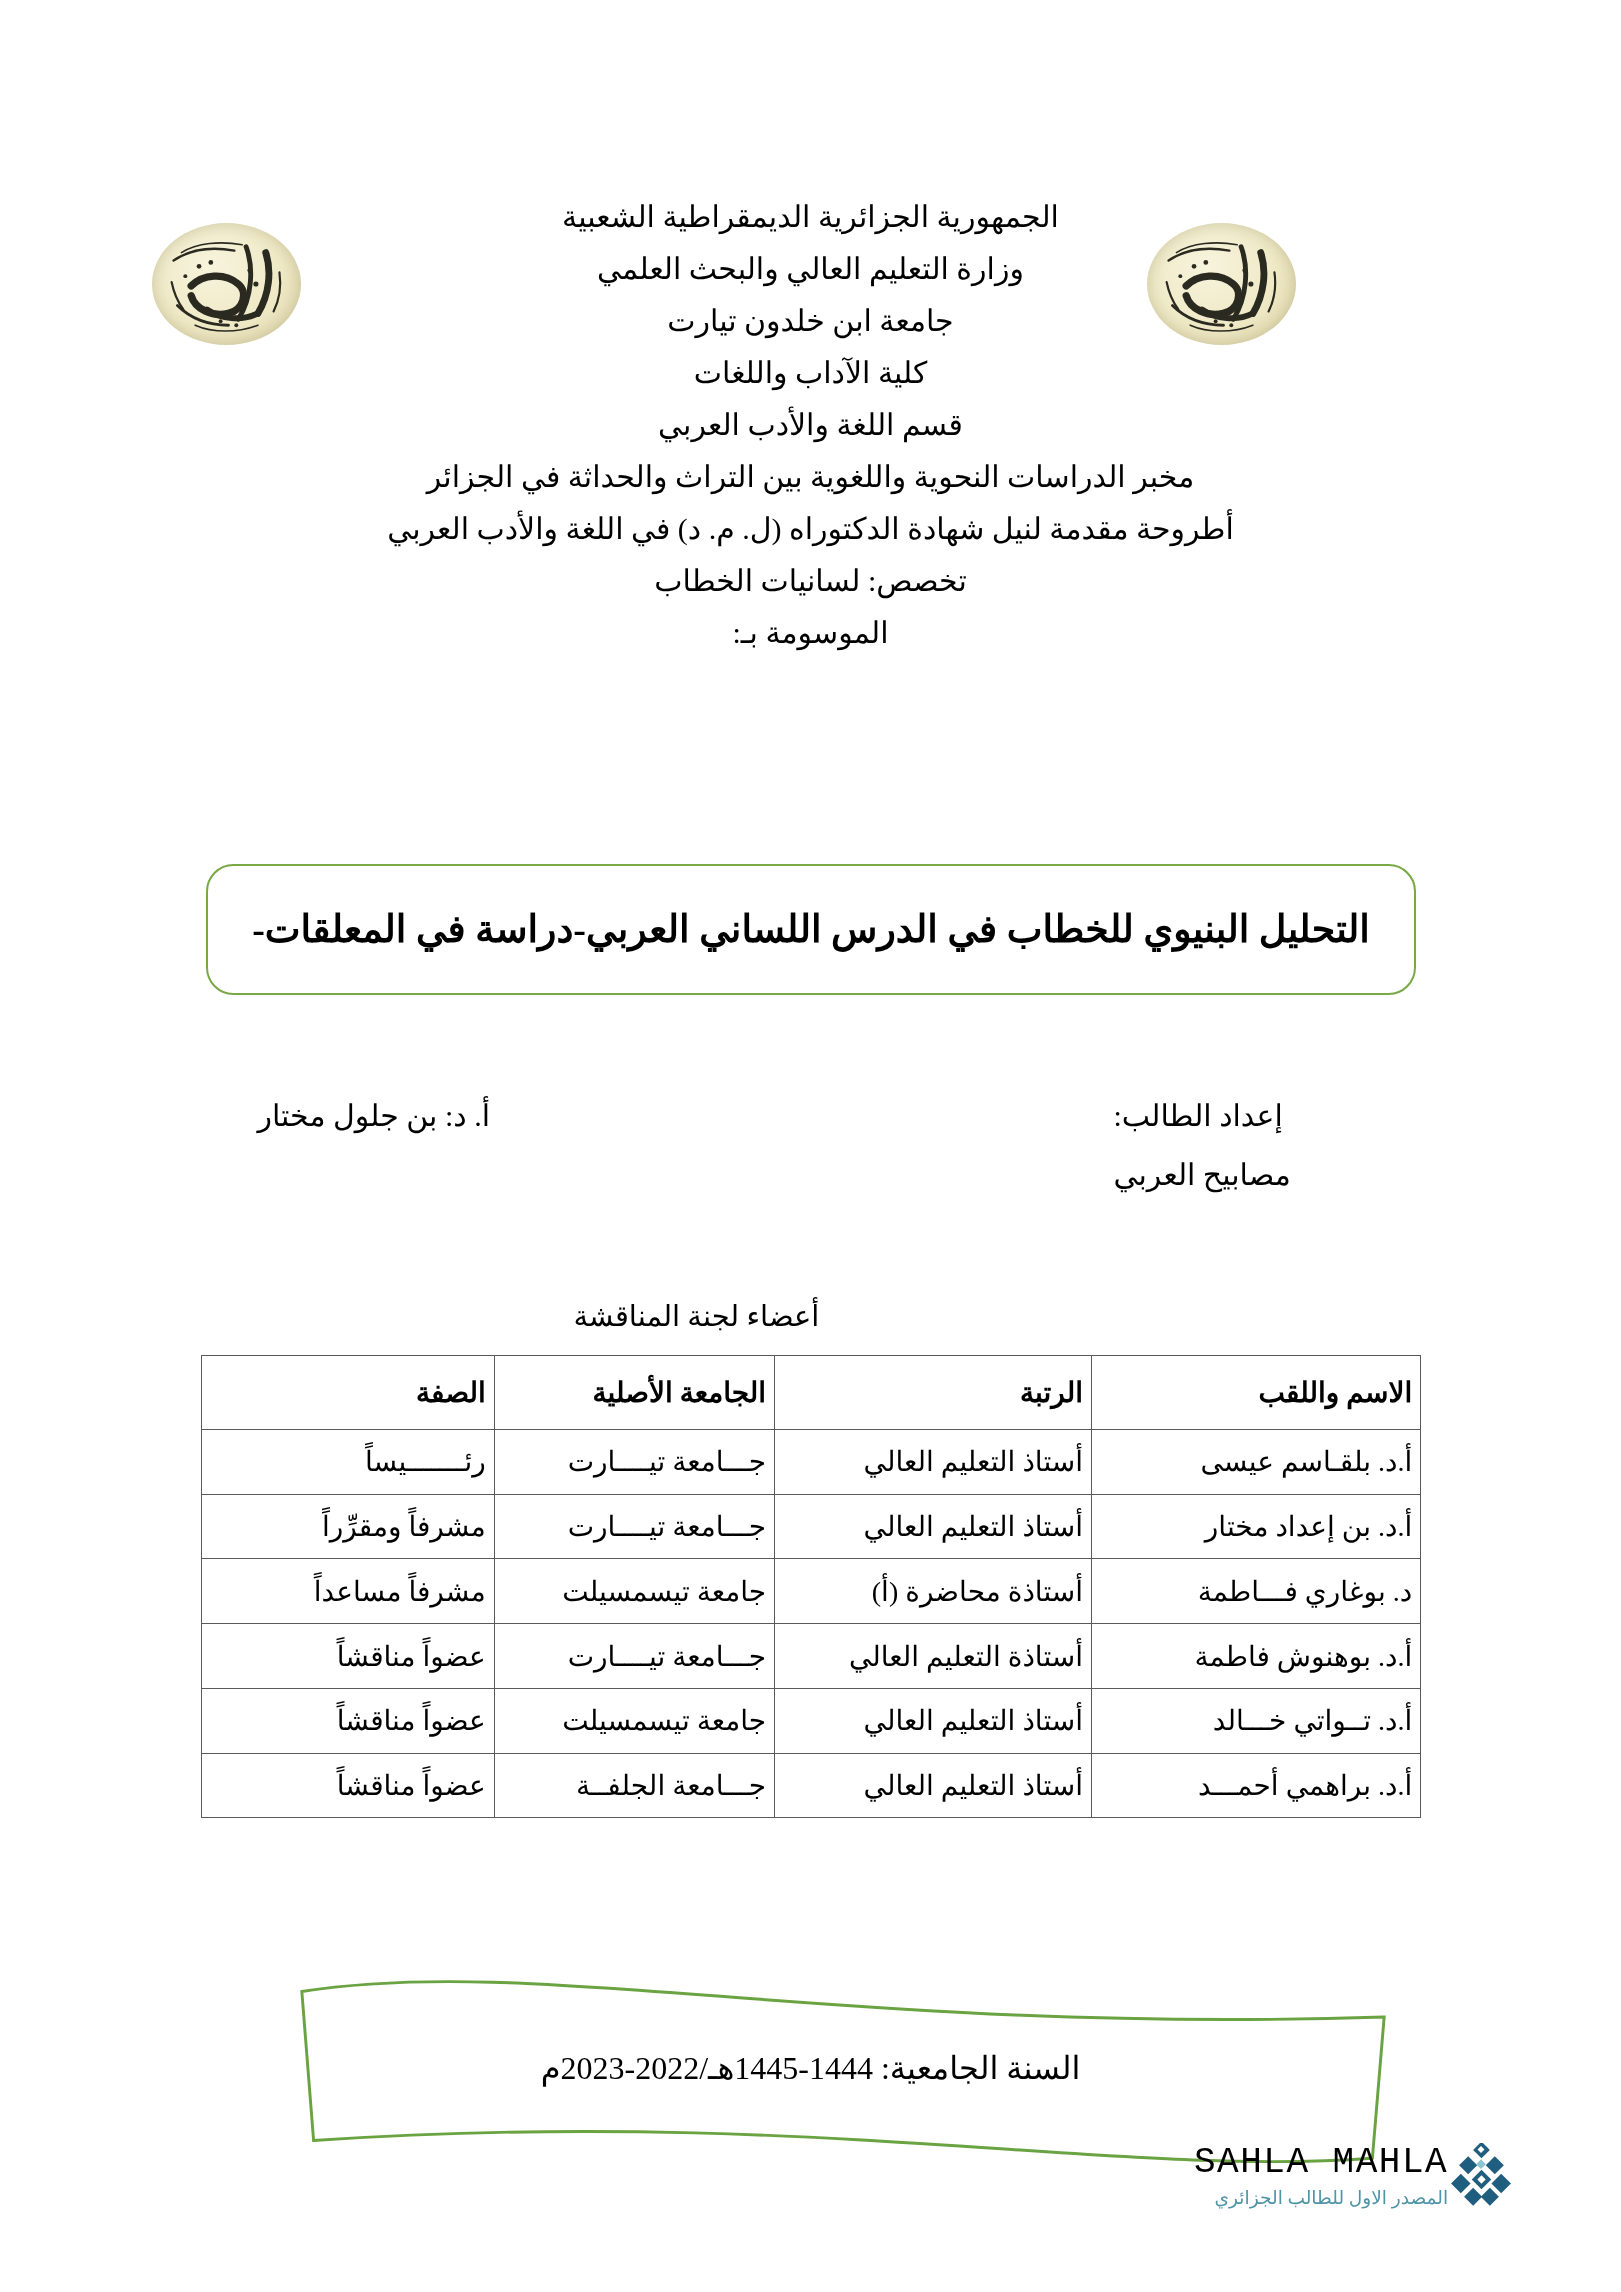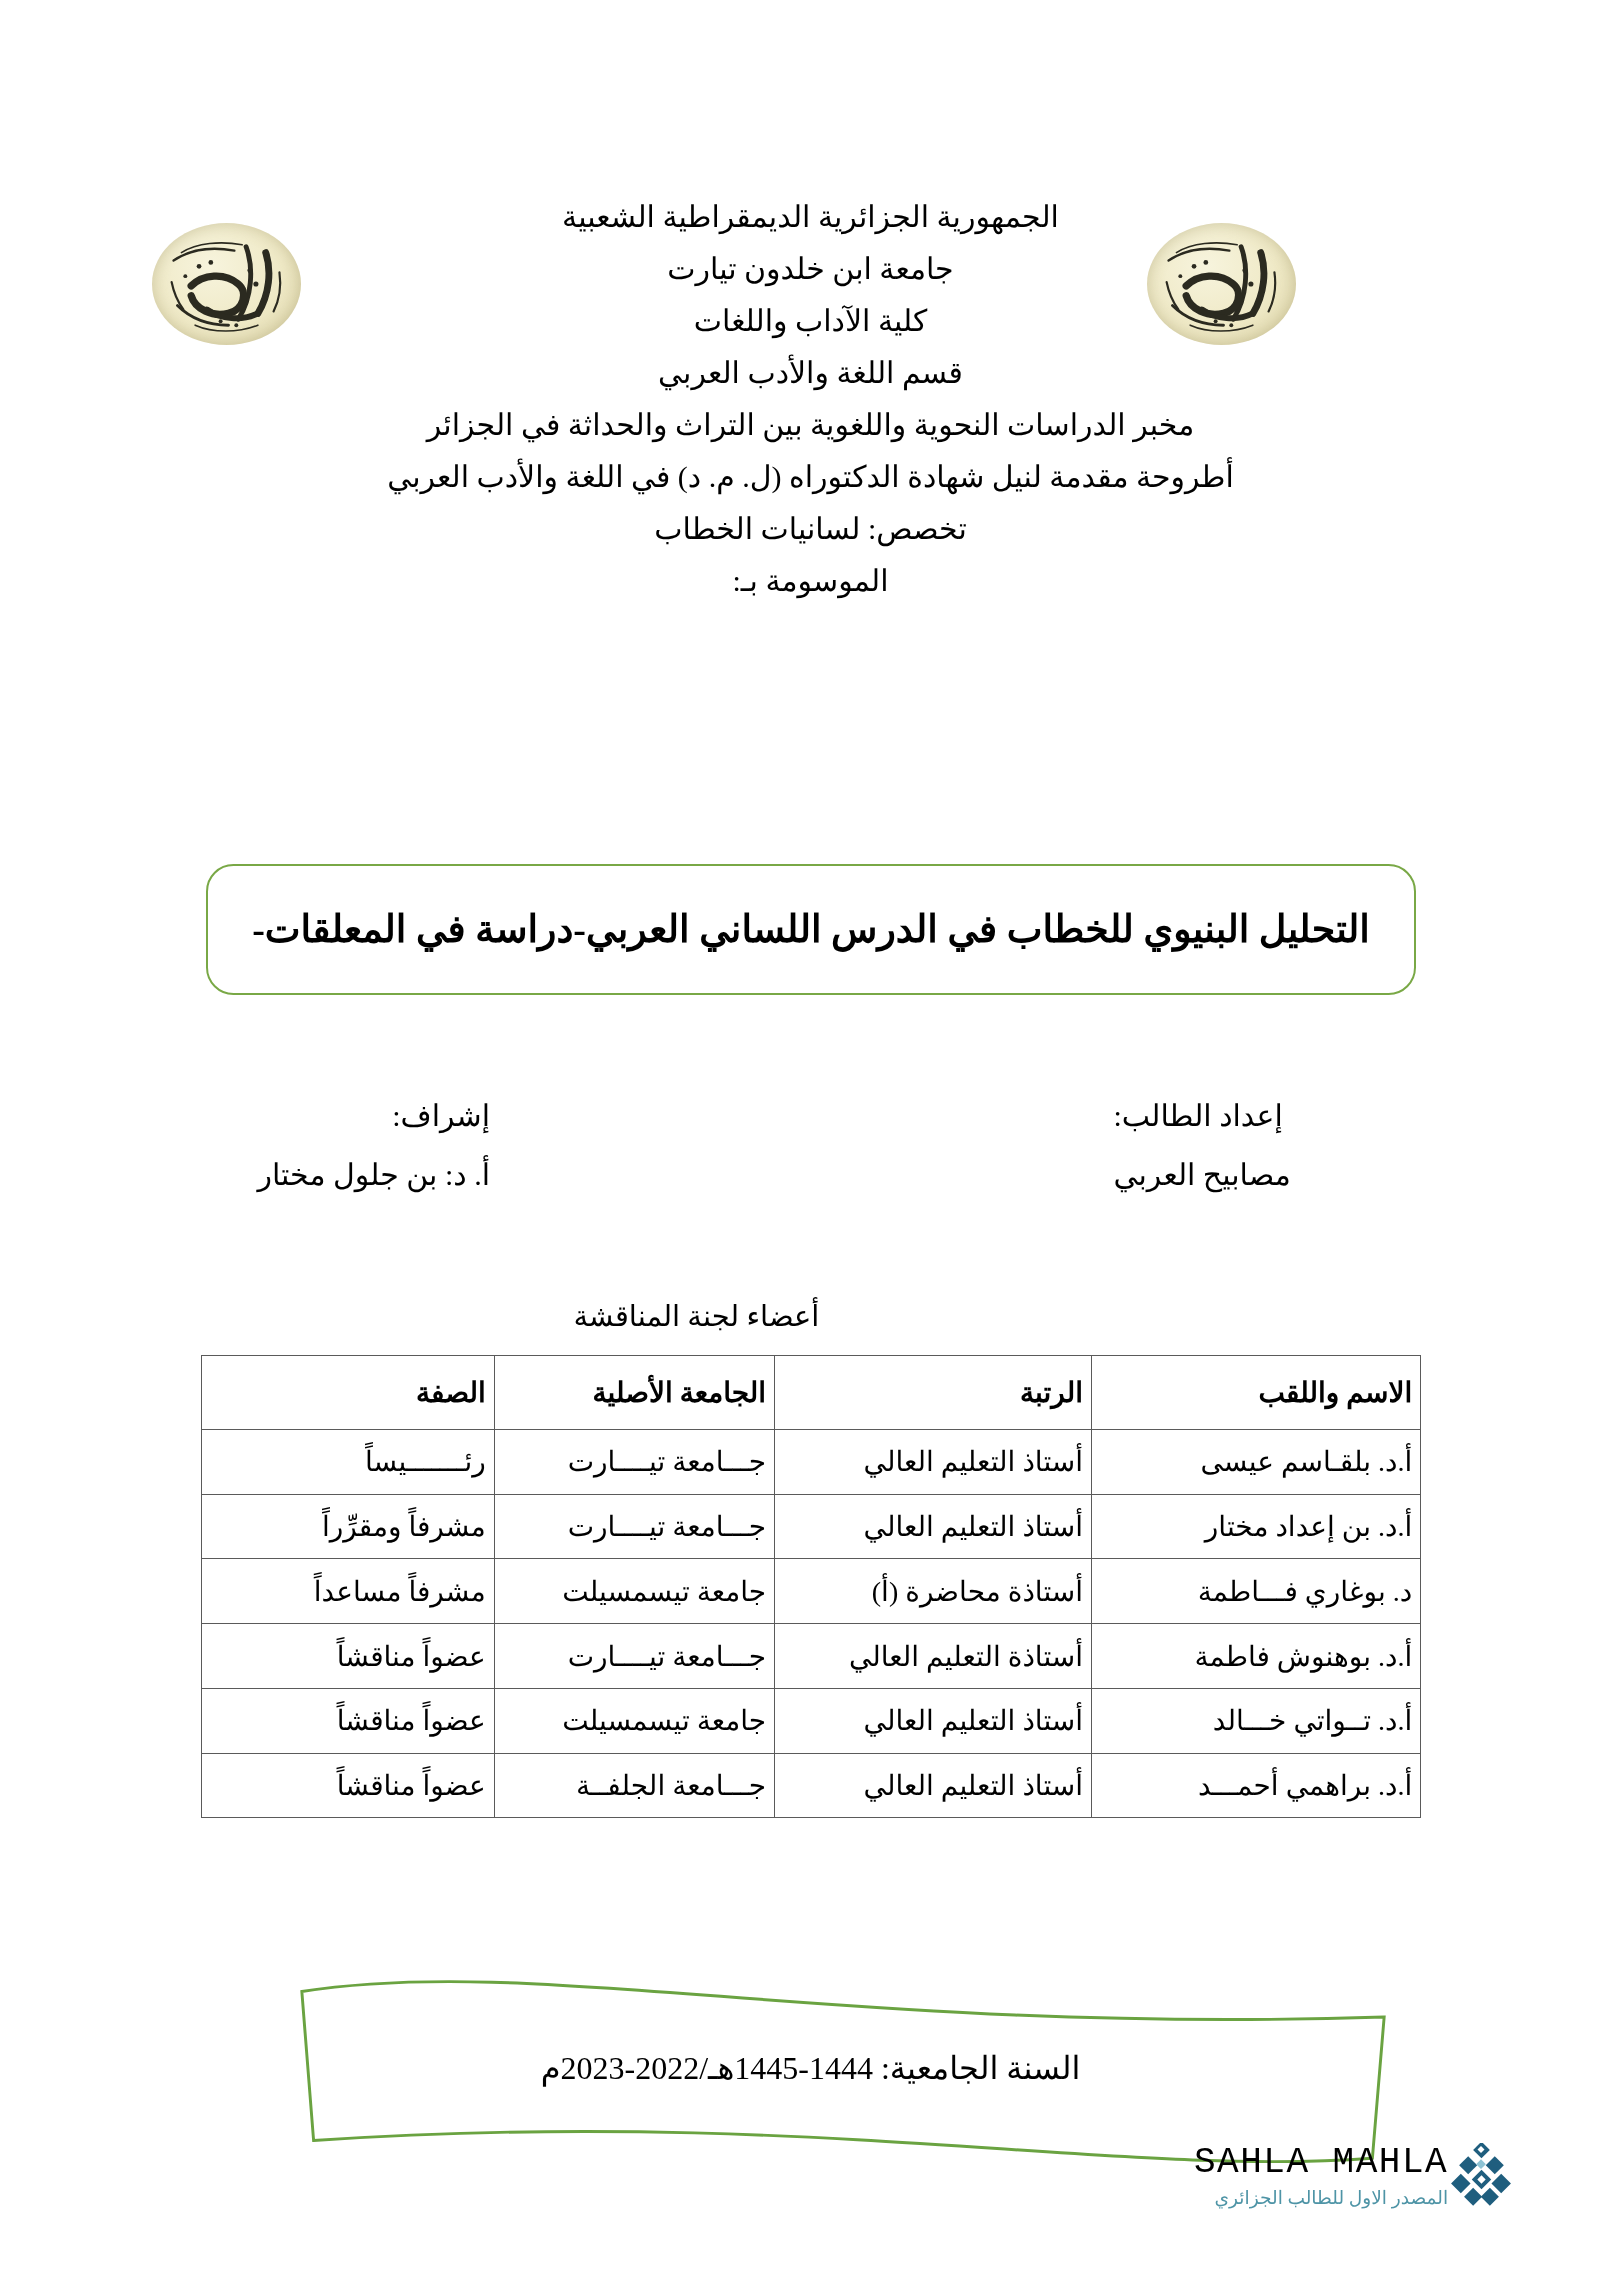--- a/index.html
+++ b/index.html
@@ -227,40 +227,40 @@
           <circle cx="106" cy="62" r="2.6"></circle>
         <circle cx="70" cy="100" r="2"></circle>
           <circle cx="86" cy="104" r="2"></circle>
         <circle cx="34" cy="54" r="2"></circle>
       </g>
     </svg>
   </div>
 
   <div class="header-block">
     <div class="header-line">الجمهورية الجزائرية الديمقراطية الشعبية</div>
+    <div class="header-line">وزارة التعليم العالي والبحث العلمي</div>
     <div class="header-line">جامعة ابن خلدون تيارت</div>
     <div class="header-line">كلية الآداب واللغات</div>
     <div class="header-line">قسم اللغة والأدب العربي</div>
     <div class="header-line">مخبر الدراسات النحوية واللغوية بين التراث والحداثة في الجزائر</div>
     <div class="header-line">أطروحة مقدمة لنيل شهادة الدكتوراه (ل. م. د) في اللغة والأدب العربي</div>
     <div class="header-line">تخصص: لسانيات الخطاب</div>
     <div class="header-line">الموسومة بـ:</div>
   </div>
 
   <div class="title-box">
     <div class="title-text">التحليل البنيوي للخطاب في الدرس اللساني العربي-دراسة في المعلقات-</div>
   </div>
 
   <div class="people">
     <div class="person-col right">
       <div class="person-label">إعداد الطالب:</div>
       <div class="person-name">مصابيح العربي</div>
     </div>
     <div class="person-col left">
-      <div class="person-label">إشراف:</div>
       <div class="person-name">أ. د: بن جلول مختار</div>
     </div>
   </div>
 
   <div class="committee-caption">أعضاء لجنة المناقشة</div>
 
   <table class="jury">
     <colgroup>
       <col class="c-name">
         <col class="c-rank">

